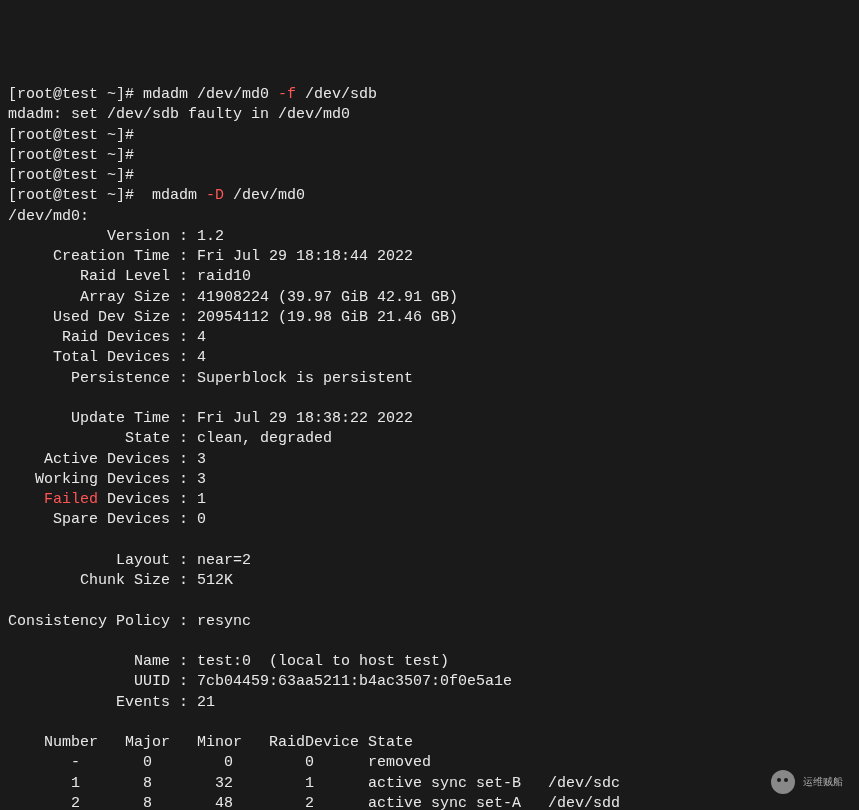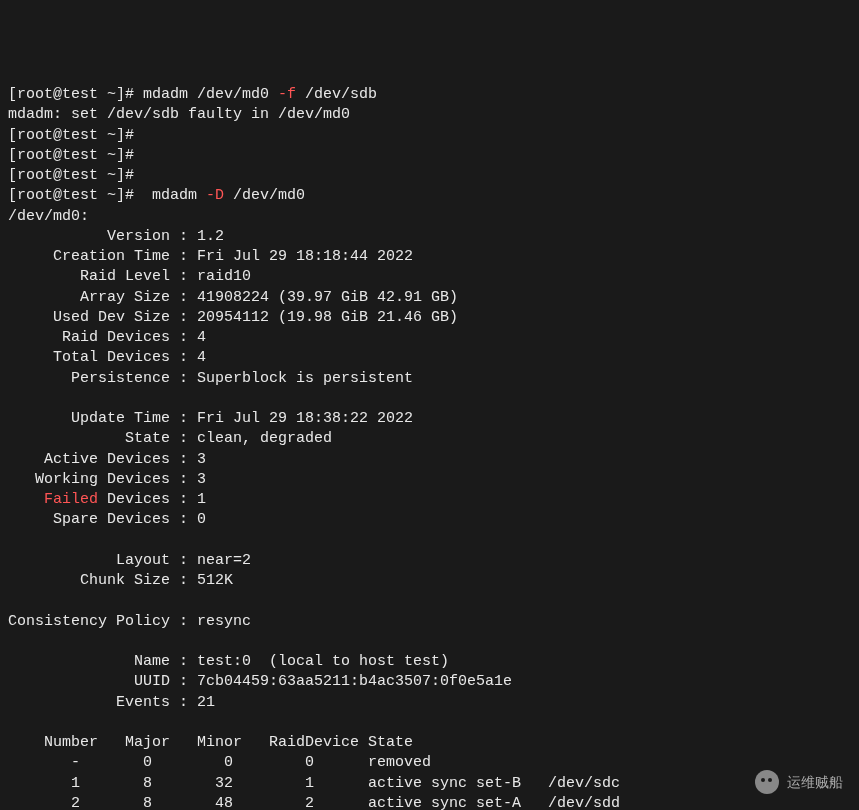--- a/index.html
+++ b/index.html
@@ -20,21 +20,21 @@
   .red { color: #ff5555; }
   .watermark {
     position: absolute;
     bottom: 16px;
     right: 16px;
     display: flex;
     align-items: center;
     gap: 8px;
     color: #aaa;
     font-family: sans-serif;
-    font-size: 14px;
+    font-size: 10px;
   }
   .watermark .wechat-icon {
     width: 24px;
     height: 24px;
     background: #888;
     border-radius: 50%;
     position: relative;
   }
   .watermark .wechat-icon::before,
   .watermark .wechat-icon::after {

